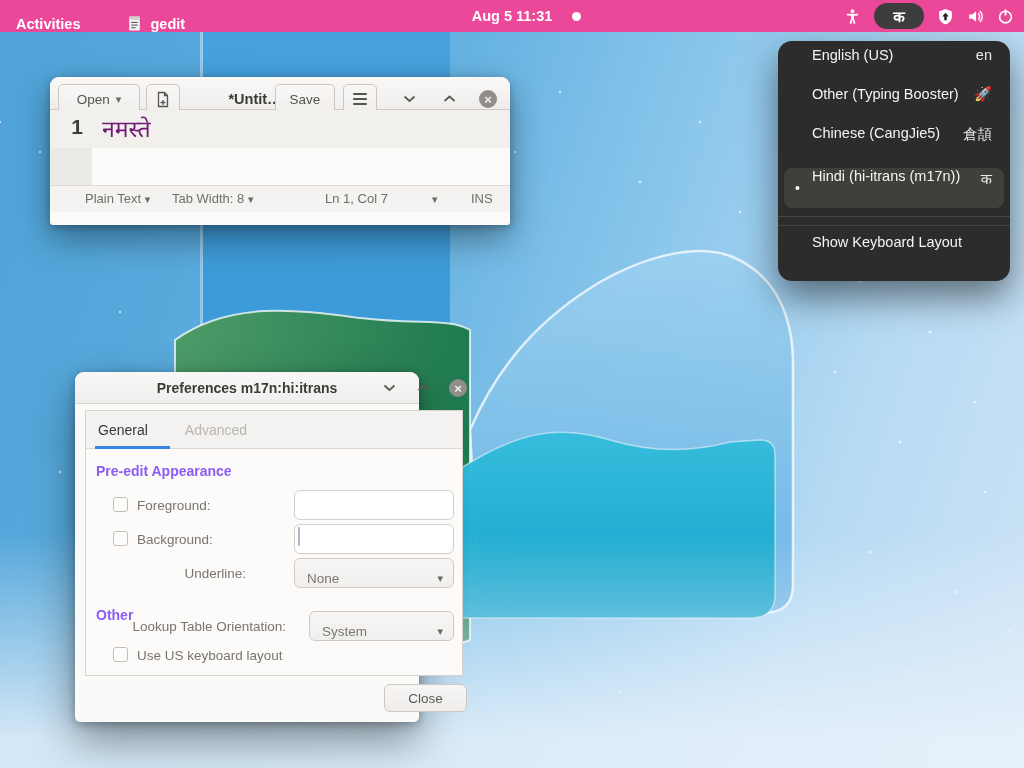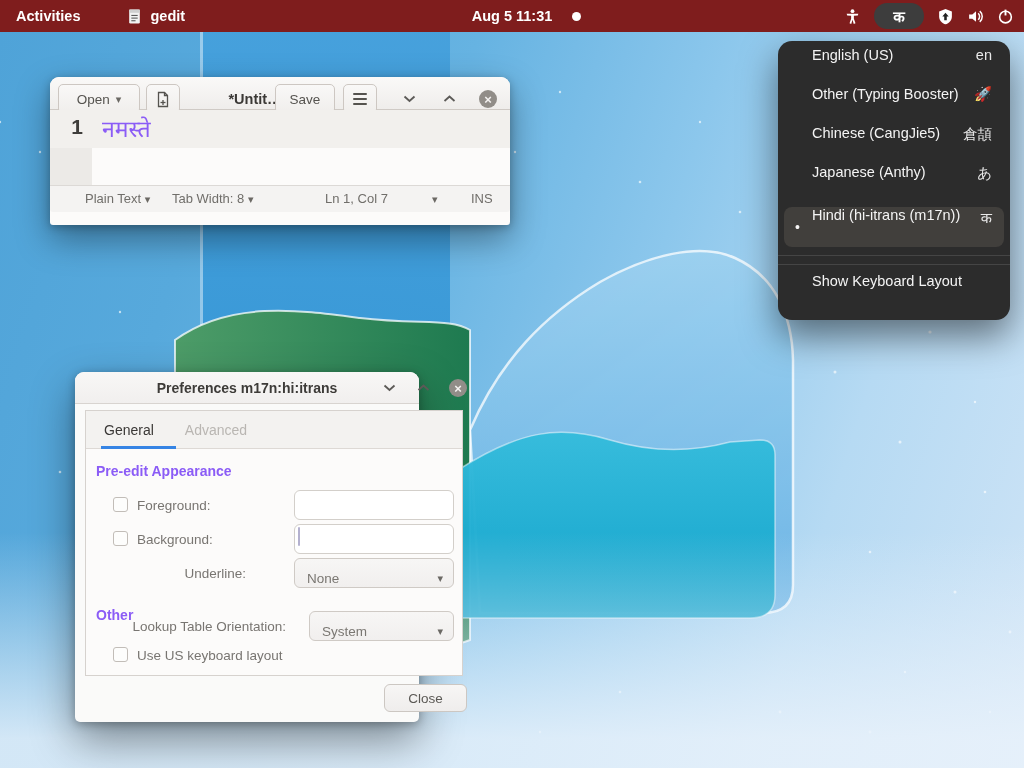--- a/index.html
+++ b/index.html
@@ -7,22 +7,22 @@
   body { font-family:"Liberation Sans","DejaVu Sans",sans-serif; position:relative; background:#000; }
 
   
   .wallpaper { position:absolute; left:0; top:32px; width:1024px; height:736px; z-index:0;
     background:linear-gradient(108deg,#4fa3d8 0%,#57a9dc 20%,#66b3e2 38%,#8cc7ec 58%,#b6daf3 78%,#cfe4f6 100%); }
   .wallpaper .fade { position:absolute; inset:0;
     background:linear-gradient(180deg,rgba(255,255,255,0) 68%,rgba(233,242,251,.85) 96%); }
   .wallpaper svg { position:absolute; inset:0; }
 
   
-  .topbar { position:absolute; left:0; top:0; width:1024px; height:32px; background:#7f1d1d; z-index:10;
-    color:#fff; font-size:14.5px; font-weight:700; display:flex; align-items:center; }
+  .topbar { position:absolute; left:0; top:0; width:1024px; height:32px; background:#ec4899; z-index:10;
+    color:#fff; font-size:14.5px; font-weight:700; display:flex; align-items:flex-end; }
   .tb-activities { margin-left:16px; cursor:pointer; }
   .tb-app { display:flex; align-items:center; gap:7px; margin-left:46px; }
   .tb-clock { position:absolute; left:50%; transform:translateX(-50%); top:0; height:32px; display:flex; align-items:center; }
   .tb-record { position:absolute; left:572px; top:12px; width:9px; height:9px; border-radius:50%; background:#fff; }
   .tb-right { position:absolute; right:10px; top:0; height:32px; display:flex; align-items:center; gap:13px; }
   .ime-pill { background:#3d3d3d; border-radius:14px; width:50px; height:26px; display:flex; align-items:center; justify-content:center;
     font-size:15px; font-weight:700; color:#fff; cursor:pointer; }
   .tb-icon { width:17px; height:17px; display:flex; align-items:center; justify-content:center; }
 
   
@@ -38,21 +38,21 @@
   .caret { font-size:11px; color:#6b6964; }
   .win-ctl { position:absolute; top:13px; width:18px; height:18px; display:flex; align-items:center; justify-content:center; cursor:pointer; }
   .circle-x { border-radius:50%; background:#918d88; color:#f4f2f0; font-size:13px; font-weight:700; line-height:1; }
   .hamburger { display:flex; flex-direction:column; gap:3px; }
   .hamburger i { display:block; width:14px; height:2px; background:#55534f; border-radius:1px; }
 
   .g-editor { position:relative; height:75px; background:#fcfbfa; overflow:hidden; }
   .g-gutter { position:absolute; left:0; top:0; bottom:0; width:42px; background:#eceae7; }
   .g-curline { position:absolute; left:0; top:0; right:0; height:38px; background:#f2f0ed; }
   .g-lineno { position:absolute; left:0; top:5px; width:33px; text-align:right; font-weight:700; font-size:21px; color:#3f3d3a; }
-  .g-text { position:absolute; left:52px; top:2px; font-size:23px; color:#8b5cf6; }
+  .g-text { position:absolute; left:52px; top:2px; font-size:23px; color:#701a75; }
   .g-status { position:relative; height:27px; background:#f4f3f2; border-top:1px solid #dcd9d6; font-size:13px; color:#706e6a;
     border-radius:0 0 3px 3px; }
   .g-status > span { position:absolute; top:5px; cursor:pointer; }
 
   
   .ime-menu { position:absolute; left:778px; top:41px; width:232px; z-index:5; background:#2c2c2c; border-radius:14px;
     box-shadow:0 16px 36px rgba(0,0,0,.5); padding:6px 0 8px; color:#f4f4f4; font-size:14.5px; }
   .ime-item { height:39px; display:flex; align-items:flex-start; justify-content:space-between; padding:0 18px 0 34px; cursor:pointer; }
   .ime-item .ind { color:#e9e9e9; }
   .ime-item.selected { position:relative; background:#413f3c; border-radius:8px; margin:4px 6px 0; height:40px; padding:0 12px 0 28px; }
@@ -252,24 +252,20 @@
     <span class="ind">en</span>
   </div>
   <div class="ime-item">
     <span>Other (Typing Booster)</span>
     <span class="ind">🚀</span>
   </div>
   <div class="ime-item">
     <span>Chinese (CangJie5)</span>
     <span class="ind">倉頡</span>
   </div>
-  <div class="ime-item">
-    <span>Japanese (Anthy)</span>
-    <span class="ind">あ</span>
-  </div>
   <div class="ime-item selected">
     <span class="bullet">•</span>
     <span>Hindi (hi-itrans (m17n))</span>
     <span class="ind">क</span>
   </div>
   <div class="ime-sep"></div>
   <div class="ime-sep"></div>
   <div class="ime-item">
     <span>Show Keyboard Layout</span>
   </div>
@@ -288,21 +284,21 @@
         <polyline points="1.5,6 6.5,1.5 11.5,6" fill="none" stroke="#5c5a57" stroke-width="1.8"></polyline>
         </svg>
     </span>
     <span class="win-ctl circle-x" style="left:374px;top:7px;">
       <span>×</span>
     </span>
   </div>
 
   <div class="p-frame">
     <div class="p-tabbar">
-      <div class="p-tab active" style="left:10px;width:66px;">
+      <div class="p-tab active" style="left:4px;width:66px;">
         <span>General</span>
         <span class="p-tab-underline" style="background-color: rgb(53, 132, 228);"></span>
       </div>
       <div class="p-tab inactive" style="left:92px;width:76px;">
         <span>Advanced</span>
       </div>
     </div>
 
     <span class="p-heading" style="left:10px;top:52px;">Pre-edit Appearance</span>
 

